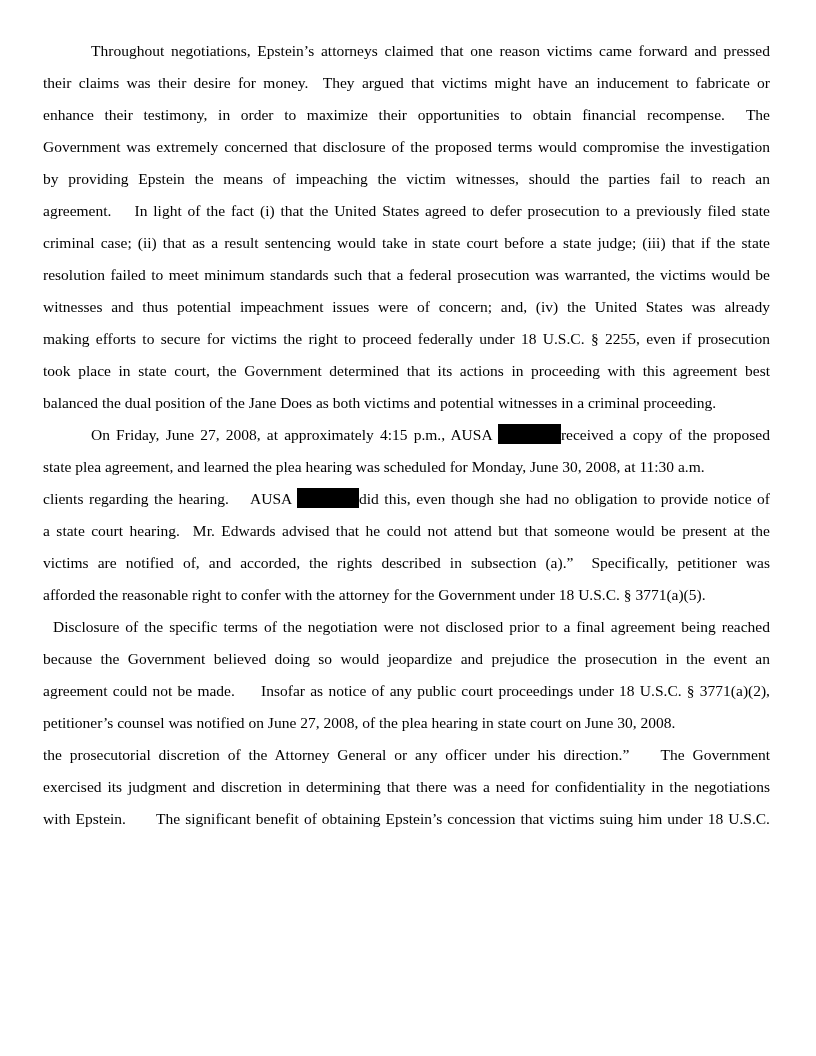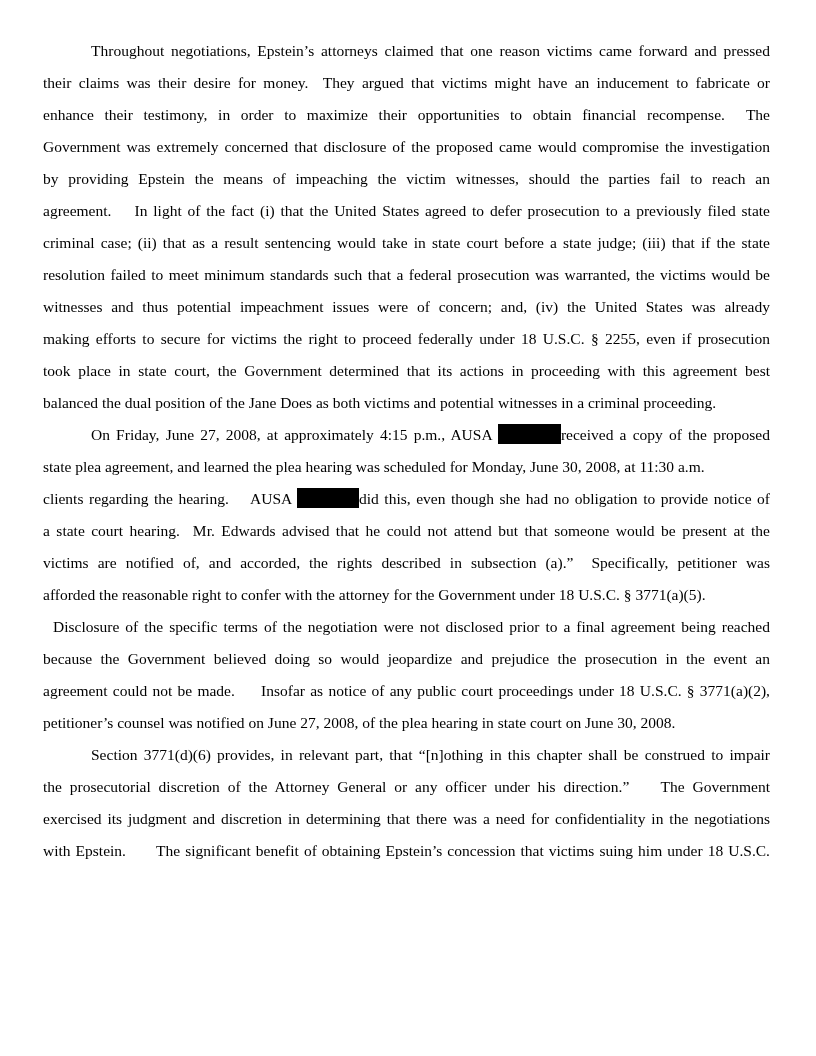--- a/index.html
+++ b/index.html
@@ -46,37 +46,36 @@
   }
 </style>
 </head>
 <body>
 
 <div class="page">
   <div class="doc-body">
       <div class="line just" style="text-indent: 48px;"><span>Throughout negotiations, Epstein’s attorneys claimed that one reason victims came forward and pressed</span></div>
       <div class="line just"><span>their claims was their desire for money.&nbsp; They argued that victims might have an inducement to fabricate or</span></div>
       <div class="line just"><span>enhance their testimony, in order to maximize their opportunities to obtain financial recompense.&nbsp; The</span></div>
-      <div class="line just"><span>Government was extremely concerned that disclosure of the proposed came would compromise the investigation</span></div>
+      <div class="line just"><span>Government was extremely concerned that disclosure of the proposed terms would compromise the investigation</span></div>
       <div class="line just"><span>by providing Epstein the means of impeaching the victim witnesses, should the parties fail to reach an</span></div>
       <div class="line just"><span>agreement.&nbsp;&nbsp;&nbsp; In light of the fact (i) that the United States agreed to defer prosecution to a previously filed state</span></div>
       <div class="line just"><span>criminal case; (ii) that as a result sentencing would take in state court before a state judge; (iii) that if the state</span></div>
       <div class="line just"><span>resolution failed to meet minimum standards such that a federal prosecution was warranted, the victims would be</span></div>
       <div class="line just"><span>witnesses and thus potential impeachment issues were of concern; and, (iv) the United States was already</span></div>
       <div class="line just"><span>making efforts to secure for victims the right to proceed federally under 18 U.S.C. § 2255, even if prosecution</span></div>
       <div class="line just"><span>took place in state court, the Government determined that its actions in proceeding with this agreement best</span></div>
       <div class="line left"><span>balanced the dual position of the Jane Does as both victims and potential witnesses in a criminal proceeding.</span></div>
       <div class="line just" style="text-indent: 48px;"><span>On Friday, June 27, 2008, at approximately 4:15 p.m., AUSA </span><span class="redaction" style="width: 63px; background: rgb(0, 0, 0);"></span><span>received a copy of the proposed</span></div>
       <div class="line left"><span>state plea agreement, and learned the plea hearing was scheduled for Monday, June 30, 2008, at 11:30 a.m.</span></div>
       <div class="line just"><span>clients regarding the hearing.&nbsp;&nbsp;&nbsp; AUSA </span><span class="redaction" style="width: 62px; background: rgb(0, 0, 0);"></span><span>did this, even though she had no obligation to provide notice of</span></div>
       <div class="line just"><span>a state court hearing.&nbsp; Mr. Edwards advised that he could not attend but that someone would be present at the</span></div>
       <div class="line just"><span>victims are notified of, and accorded, the rights described in subsection (a).”&nbsp; Specifically, petitioner was</span></div>
       <div class="line left"><span>afforded the reasonable right to confer with the attorney for the Government under 18 U.S.C. § 3771(a)(5).</span></div>
       <div class="line just" style="text-indent: 10px;"><span>Disclosure of the specific terms of the negotiation were not disclosed prior to a final agreement being reached</span></div>
       <div class="line just"><span>because the Government believed doing so would jeopardize and prejudice the prosecution in the event an</span></div>
       <div class="line just"><span>agreement could not be made.&nbsp;&nbsp;&nbsp;&nbsp; Insofar as notice of any public court proceedings under 18 U.S.C. § 3771(a)(2),</span></div>
       <div class="line left"><span>petitioner’s counsel was notified on June 27, 2008, of the plea hearing in state court on June 30, 2008.</span></div>
-      <div class="line just" style="text-indent: 48px;"><span>Section 3771(d)(6) provides, in relevant part, that “[n]othing in this chapter shall be construed to impair</span></div>
       <div class="line just"><span>the prosecutorial discretion of the Attorney General or any officer under his direction.”&nbsp;&nbsp;&nbsp; The Government</span></div>
       <div class="line just"><span>exercised its judgment and discretion in determining that there was a need for confidentiality in the negotiations</span></div>
       <div class="line just"><span>with Epstein.&nbsp;&nbsp;&nbsp;&nbsp;&nbsp; The significant benefit of obtaining Epstein’s concession that victims suing him under 18 U.S.C.</span></div>
     </div>
 </div>
 
 </body></html>

